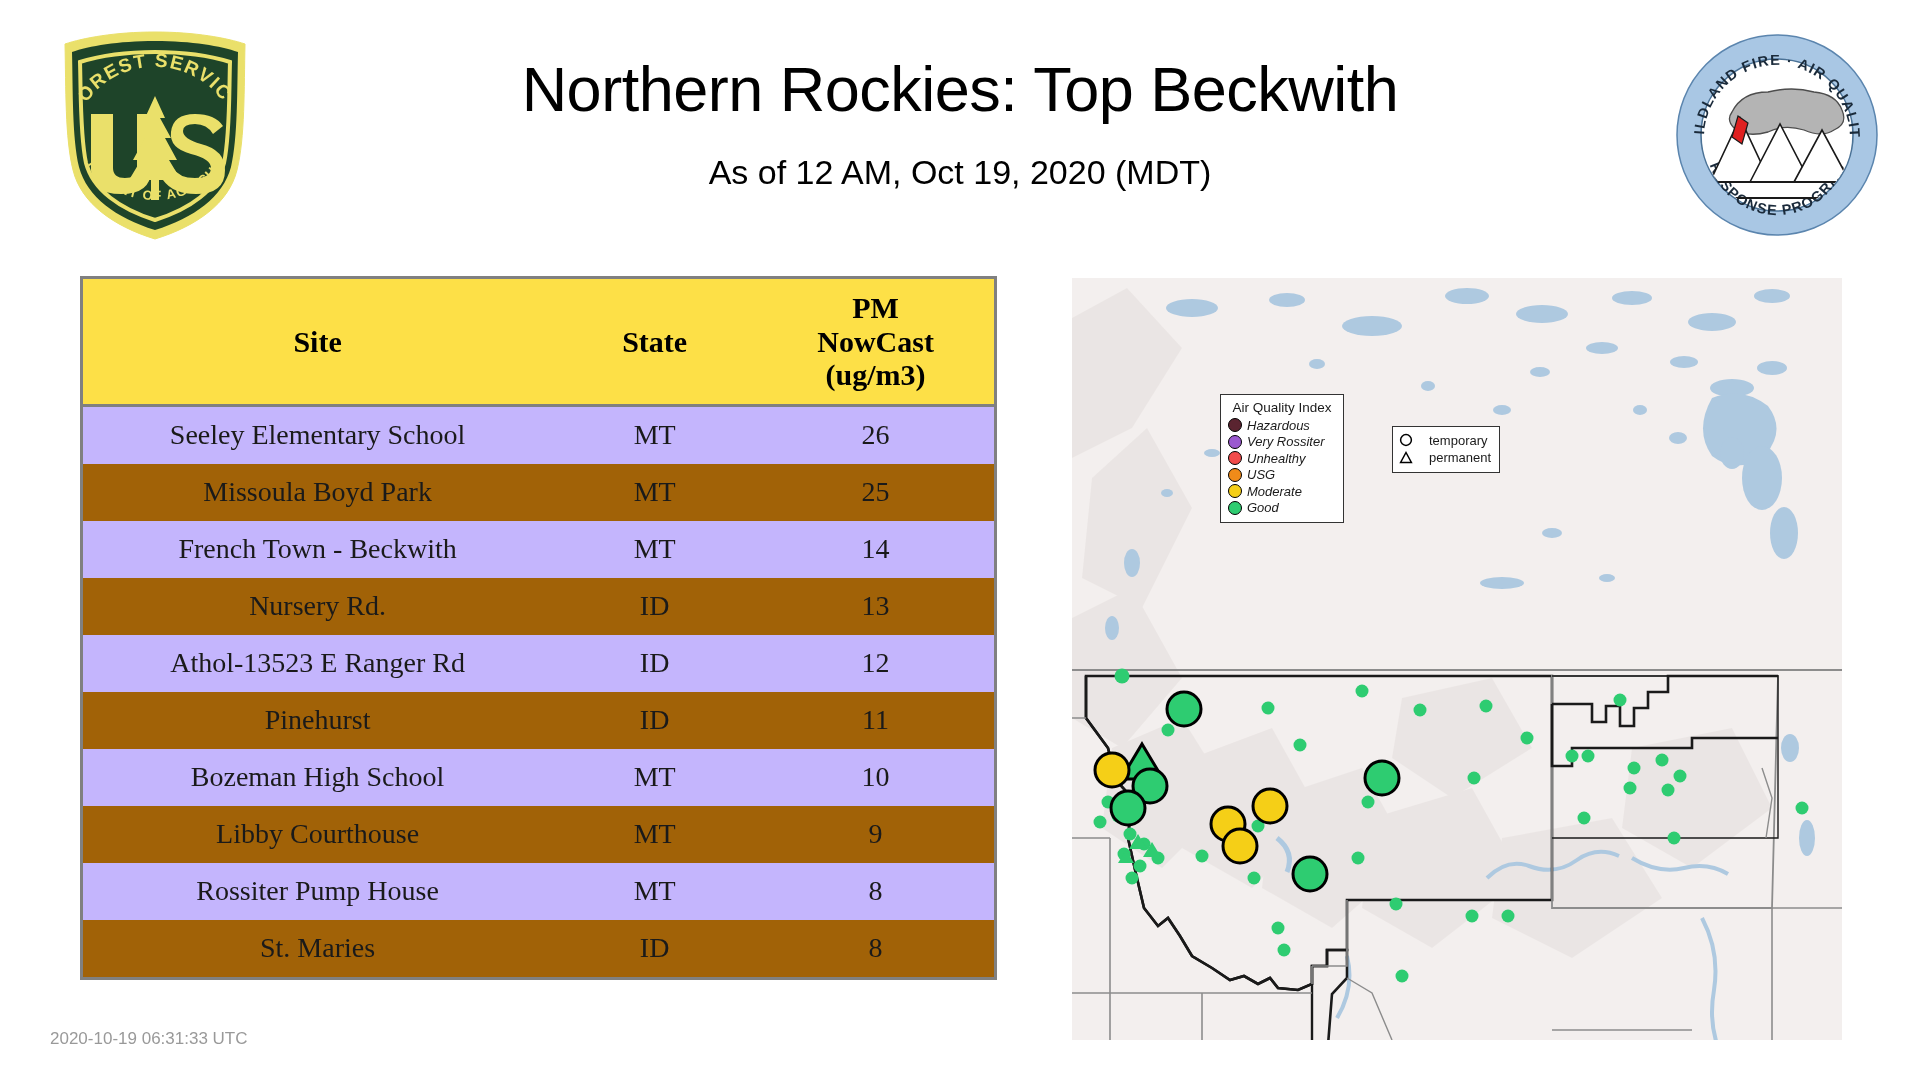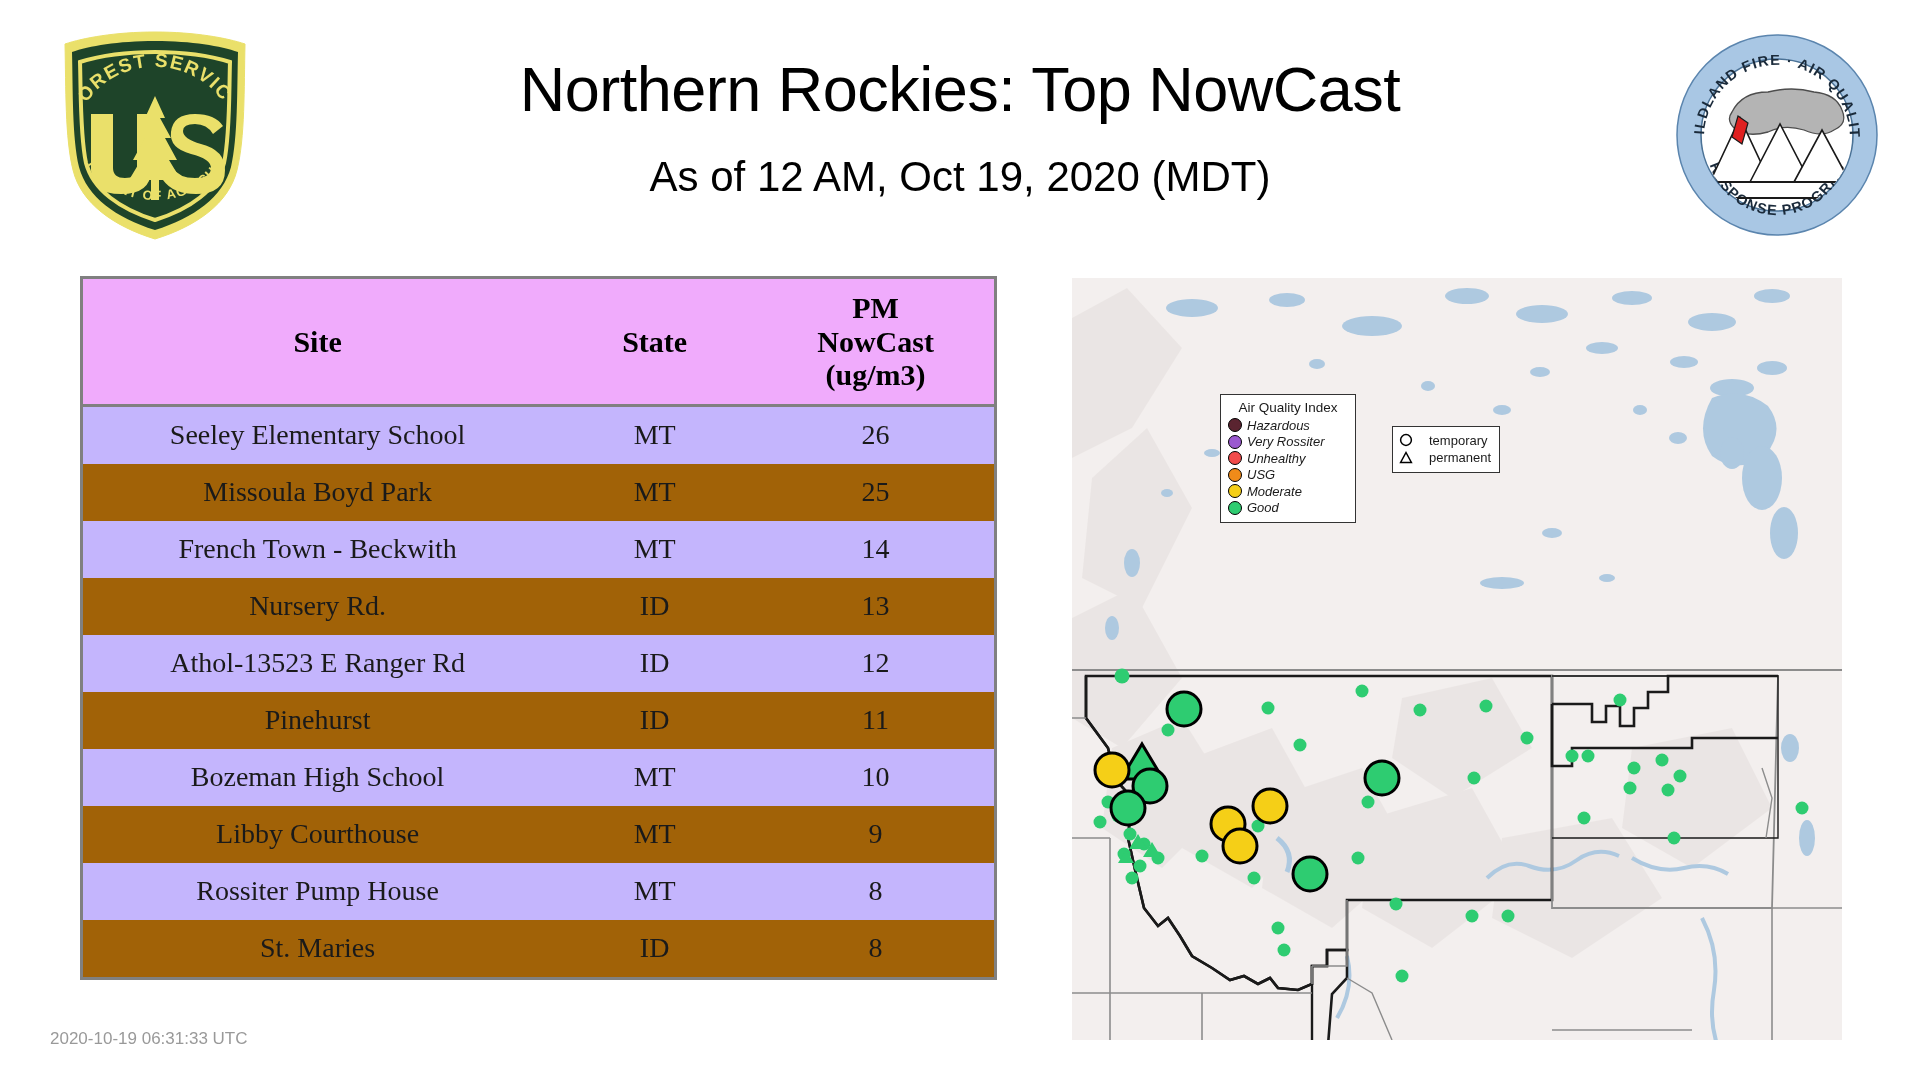--- a/index.html
+++ b/index.html
@@ -19,36 +19,36 @@
 
   
   #wfaqrp-logo{position:absolute;left:1672px;top:30px;width:210px;height:210px;}
 
   #title-block{position:absolute;left:320px;top:55px;width:1280px;text-align:center;}
   #main-title{
     font-size:63px;font-weight:400;color:#000;line-height:1.08;
     letter-spacing:-0.5px;white-space:nowrap;
   }
   #sub-title{
-    margin-top:30px;font-size:42px;font-weight:400;color:#000;white-space:nowrap;
+    margin-top:30px;font-size:34px;font-weight:400;color:#000;white-space:nowrap;
   }
 
   
   #table-panel{
     position:absolute;left:80px;top:276px;width:917px;
     border:3px solid #808080;
     box-sizing:border-box;
     background:#fff;
   }
   table#nowcast-table{
     border-collapse:collapse;width:100%;table-layout:fixed;
     font-family:"Liberation Serif", serif;
   }
   #nowcast-table thead th{
-    background:#f0abfc;
+    background:#fde047;
     border-bottom:3px solid #808080;
     font-size:30px;font-weight:bold;color:#000;
     padding:12px 4px;
     text-align:center;
     vertical-align:middle;
     line-height:1.12;
   }
   #nowcast-table col.c-site{width:51.5%;}
   #nowcast-table col.c-state{width:22.5%;}
   #nowcast-table col.c-pm{width:26%;}
@@ -66,21 +66,21 @@
   
   #map-panel{
     position:absolute;left:1072px;top:278px;width:770px;height:762px;
     background:#f3efee;
     overflow:hidden;
   }
   #map-svg{position:absolute;left:0;top:0;}
 
   
   #aqi-legend{
-    position:absolute;left:148px;top:116px;width:136px;
+    position:absolute;left:148px;top:116px;width:124px;
     background:#ffffff;border:1.4px solid #333;
     padding:5px 7px 6px 7px;
     box-sizing:border-box;
   }
   #aqi-legend .legend-title{
     font-size:13.5px;color:#1a1a1a;text-align:center;margin-bottom:2px;
     font-family:"Liberation Sans", sans-serif;
   }
   #aqi-legend .legend-row{
     display:flex;align-items:center;gap:5px;height:16.5px;
@@ -146,21 +146,21 @@
                Q118 166 141 166 Q170 166 170 142 Q170 122 146 116
                Q128 111 128 103 Q128 96 140 96 Q152 96 158 106 Z" fill="#eae06a"></path>
 
       <path d="M100 68 L110 90 L105 90 L116 110 L110 110 L122 132 L114 132
                L126 152 L104 152 L104 172 L96 172 L96 152 L74 152
                L86 132 L78 132 L90 110 L84 110 L95 90 L90 90 Z" fill="#eae06a"></path>
     </svg>
   </div>
 
   <div id="title-block">
-    <div id="main-title">Northern Rockies: Top NowCast</div>
+    <div id="main-title">Northern Rockies: Top Beckwith</div>
     <div id="sub-title">As of 12 AM, Oct 19, 2020 (MDT)</div>
   </div>
 
   <div id="wfaqrp-logo">
     <svg viewBox="0 0 210 210" width="210" height="210">
       <circle cx="105" cy="105" r="100" fill="#a9c7e4" stroke="#5b85ae" stroke-width="1.5"></circle>
       <circle cx="105" cy="105" r="76" fill="#ffffff" stroke="#4b7296" stroke-width="1.6"></circle>
       <defs>
         <path id="wfArcTop" d="M 32 108 A 73 73 0 0 1 178 108"></path>
         <path id="wfArcBot" d="M 35 115 A 70 70 0 0 0 175 115"></path>

